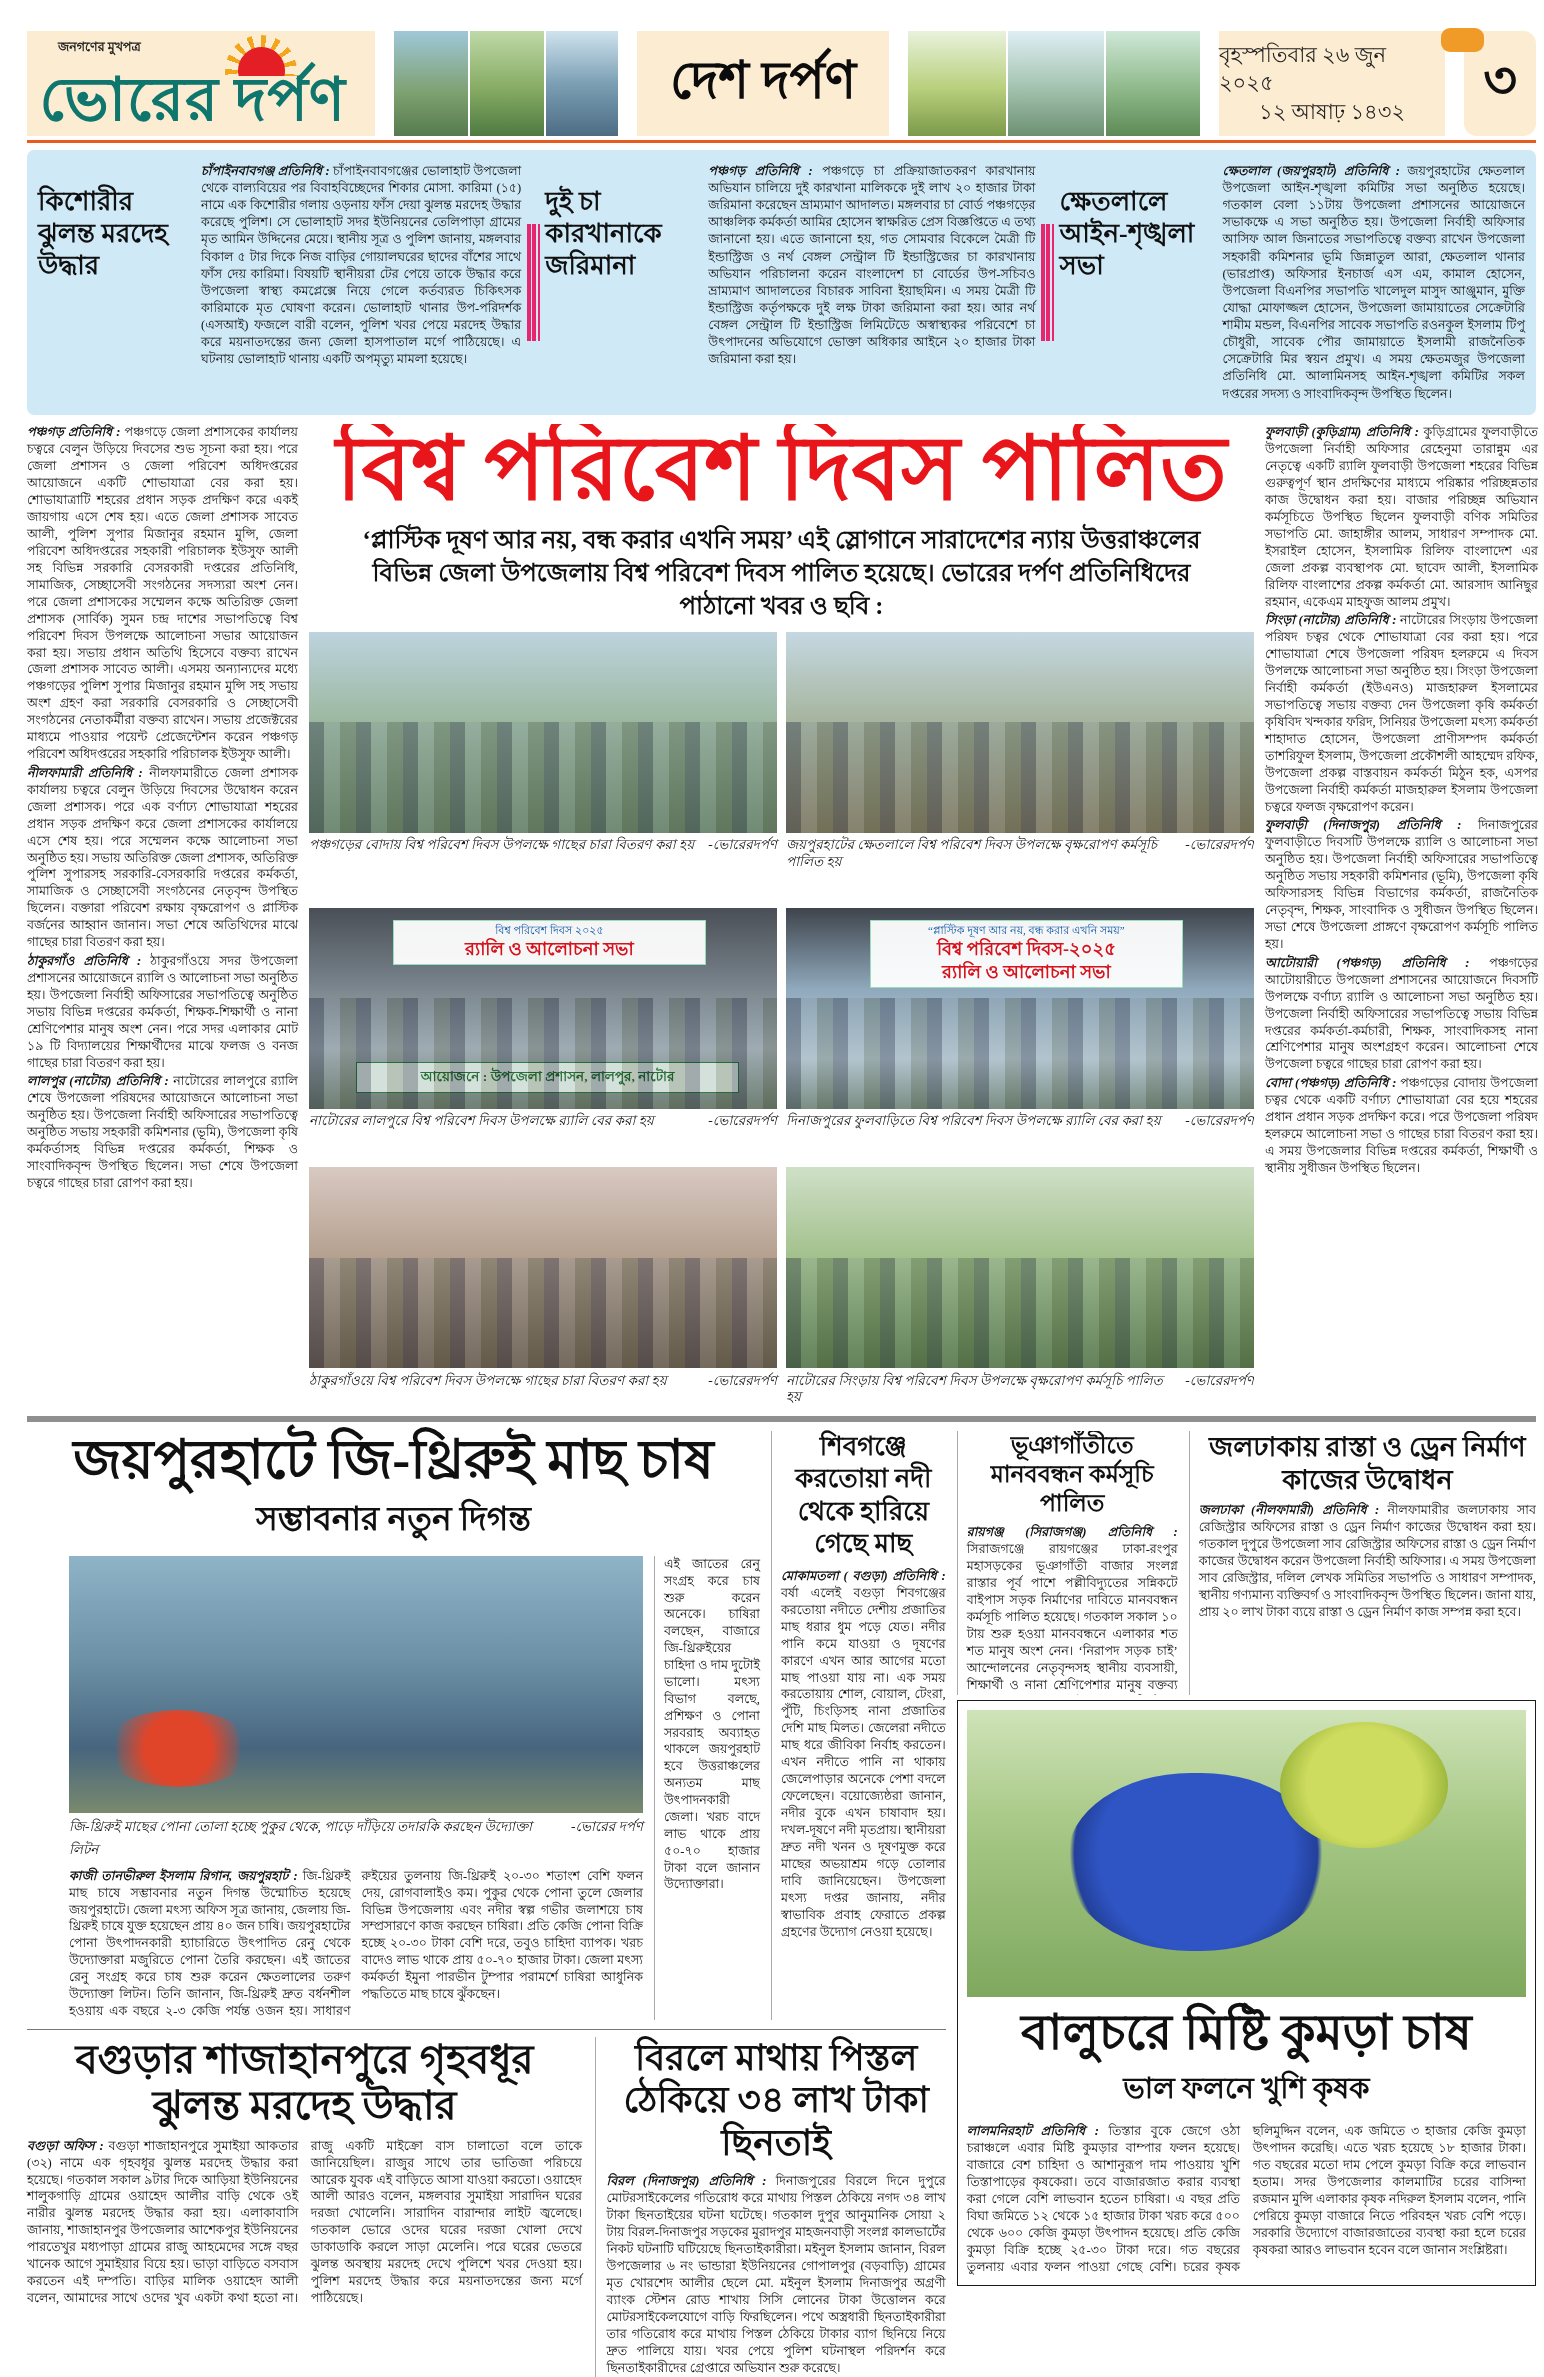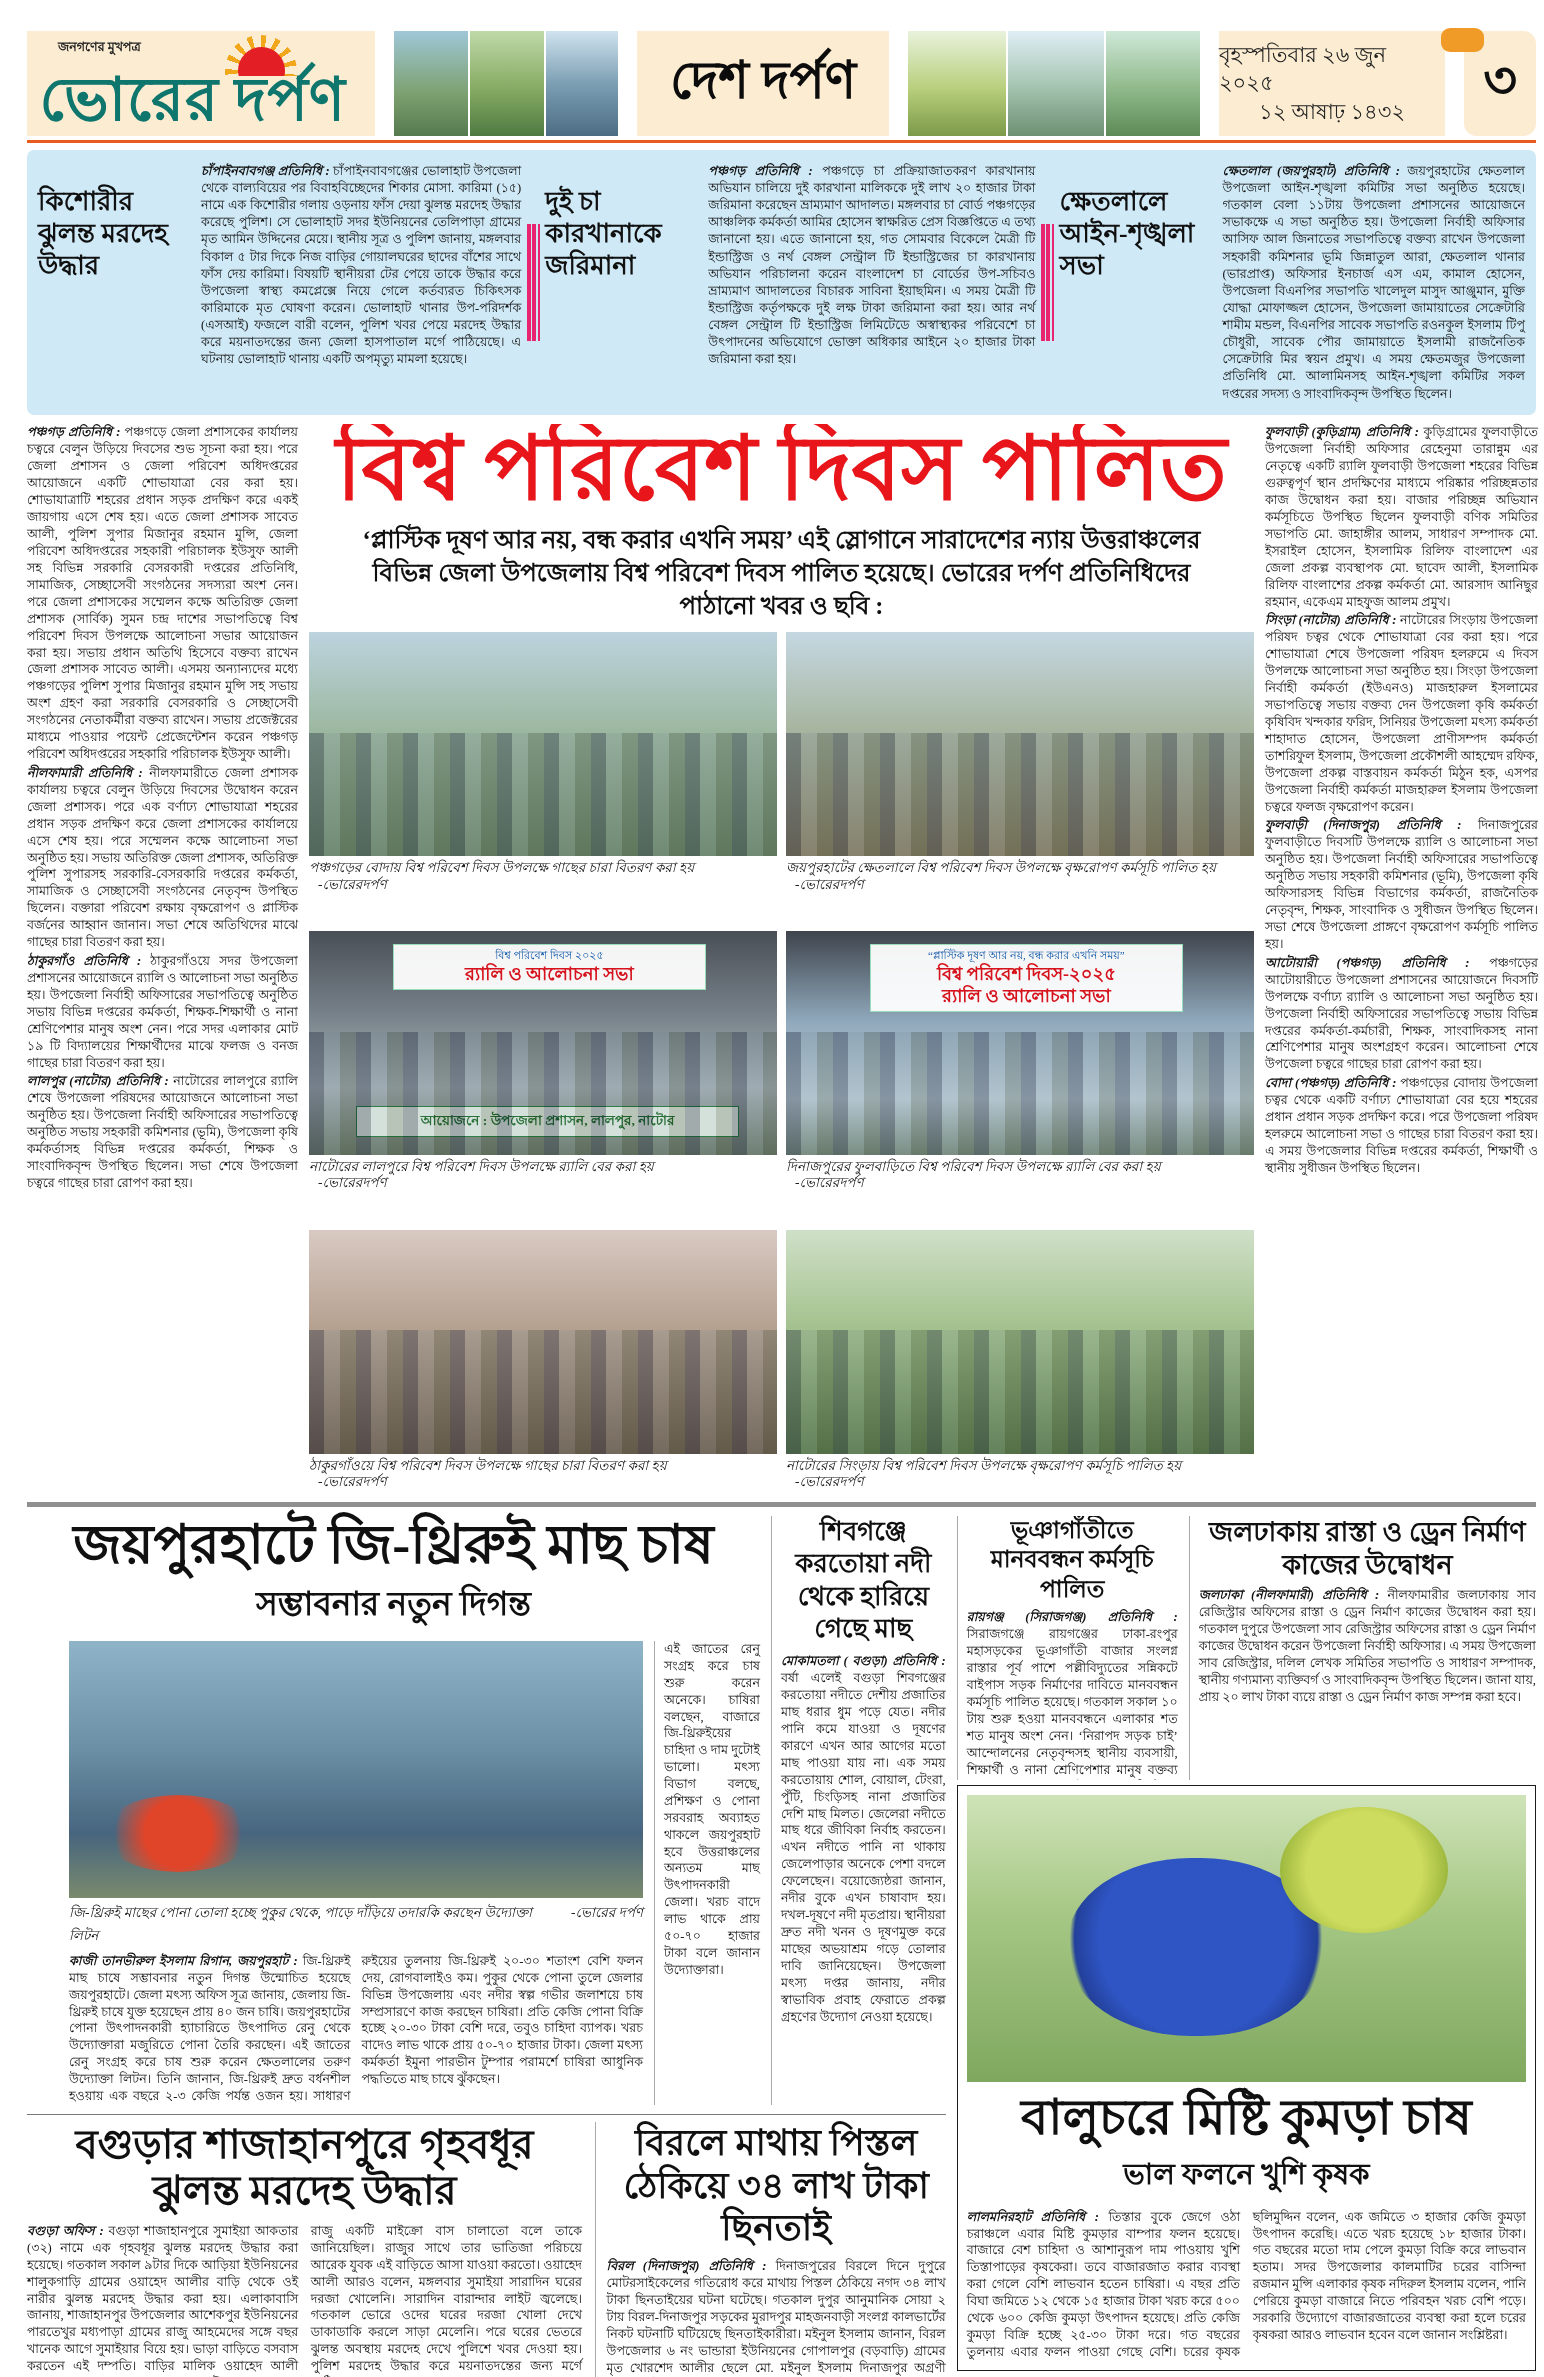--- a/index.html
+++ b/index.html
@@ -47,30 +47,30 @@
   .dl{font-style:italic;}
   
   .lead{display:grid;grid-template-columns:271px 945px 273px;gap:11px;margin:9px 9px 0 27px;}
   .rail{font-size:12.6px;line-height:1.345;}
   .rail p{margin-bottom:1.8px;}
   .lead-center{overflow:hidden;}
   .lead-headline{font-size:89px;line-height:1.02;text-align:center;color:#e8151b;letter-spacing:0;}
   .lead-sub{font-size:24.4px;font-weight:600;text-align:center;line-height:1.35;margin:9px 23.5px 5.4px;}
   .photo-grid{display:grid;grid-template-columns:468px 468px;column-gap:9px;row-gap:38px;margin-top:9px;}
   figure{margin:0;}
-  .photo{position:relative;height:224px;overflow:hidden;}
+  .photo{position:relative;height:201px;overflow:hidden;}
   .crowd::after{content:"";position:absolute;left:0;right:0;bottom:0;height:55%;
     background:repeating-linear-gradient(90deg,rgba(35,45,65,.38) 0 14.5px,rgba(120,140,150,.22) 14.5px 31px,rgba(60,75,60,.30) 31px 47px);}
   .ph1{background:linear-gradient(180deg,#bdd3de 0%,#9cb79f 45%,#6f8a6b 100%);}
   .ph2{background:linear-gradient(180deg,#c5d8e2 0%,#a9b8a4 40%,#8a7f62 100%);}
   .ph3{background:linear-gradient(180deg,#4a4f57 0%,#747e86 35%,#aab4ba 70%,#6d7c6a 100%);}
   .ph4{background:linear-gradient(180deg,#3f444c 0%,#8fa8bb 40%,#c3d4de 75%,#7b8f7f 100%);}
   .ph5{background:linear-gradient(180deg,#d8c9c2 0%,#b5a08f 45%,#74604e 100%);}
   .ph6{background:linear-gradient(180deg,#cfe0c8 0%,#9dbd85 50%,#5e7f4a 100%);}
-  figcaption{display:flex;justify-content:space-between;font-size:13.5px;font-style:italic;padding-top:4.5px;line-height:1.2;flex-direction:column;}
+  figcaption{display:flex;justify-content:space-between;font-size:13.5px;font-style:italic;padding-top:4.5px;line-height:1.2;}
   .credit{white-space:nowrap;padding-left:9px;}
   .banner{position:absolute;left:18%;top:6%;width:64%;background:rgba(255,255,255,.94);border:0.9px solid #9db;
     text-align:center;padding:3.6px 5.4px;line-height:1.25;}
   .banner .b1{font-size:11px;color:#0a54a8;display:block;}
   .banner .b2{font-size:18px;color:#d6131d;font-weight:700;display:block;}
   .banner-strip{position:absolute;left:10%;bottom:8%;width:80%;background:#eef8ee;border:1.8px solid #1c7a32;
     color:#14691f;font-size:13.5px;font-weight:700;text-align:center;padding:2.7px 3.6px;}
   
   .gray-rule{height:5.4px;background:#8f8f8f;margin:11px 9px 9px 27px;}
   

